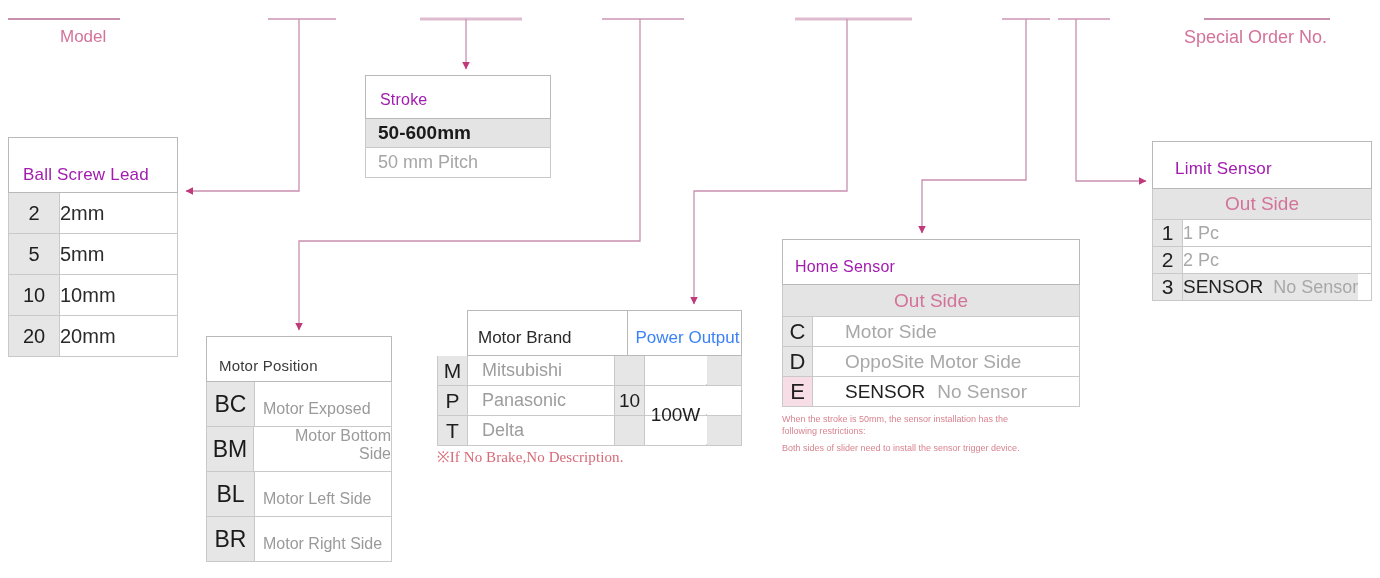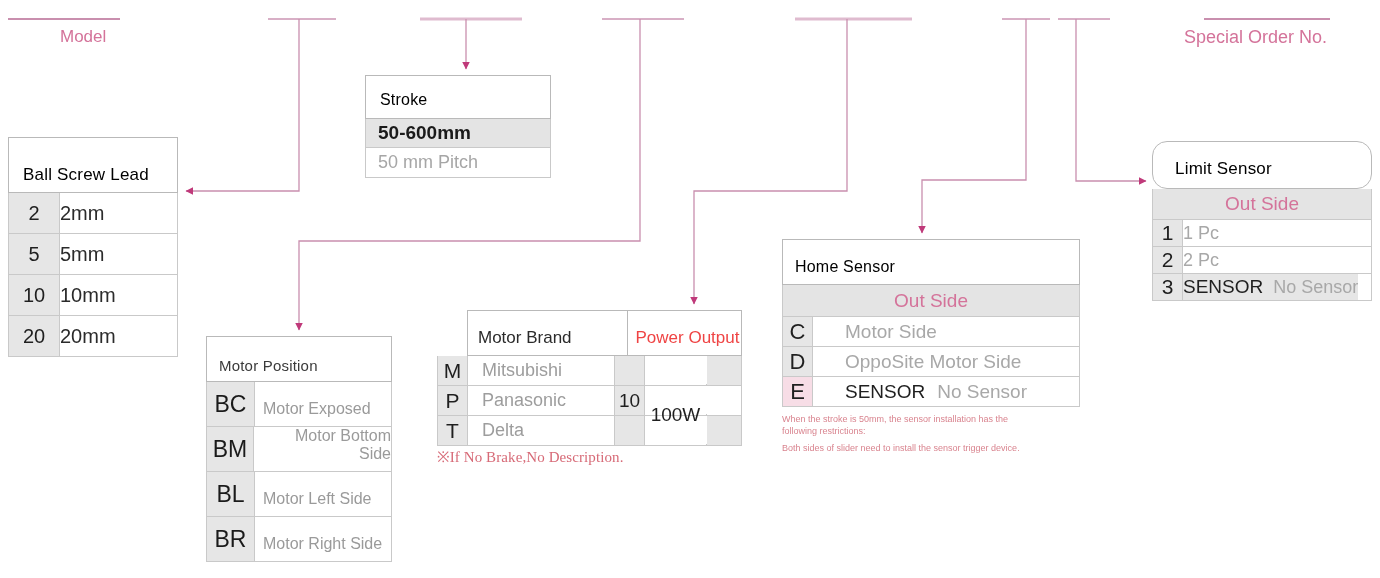--- a/index.html
+++ b/index.html
@@ -10,21 +10,21 @@
   }
   .canvas{position:absolute;left:0;top:13px;width:1376px;height:578px;}
   svg.wires{position:absolute;left:0;top:0;width:1380px;height:578px;pointer-events:none;}
 
   
   .card{position:absolute;box-sizing:border-box;background:#fff;}
   .card .hdr{
     box-sizing:border-box;border:1px solid #b9b9b9;background:#fff;
     display:flex;align-items:flex-end;
   }
-  .card .hdr span{padding:0 0 7px 14px;font-size:17px;color:#000000;letter-spacing:.2px;}
+  .card .hdr span{padding:0 0 7px 14px;font-size:17px;color:#a21caf;letter-spacing:.2px;}
   .row{display:flex;box-sizing:border-box;border:1px solid #c9c9c9;border-top:none;}
   .row .k{
     box-sizing:border-box;background:#e6e6e6;border-right:1px solid #c9c9c9;
     display:flex;align-items:center;justify-content:center;
     font-size:20px;color:#1f1f1f;
   }
   .row .v{
     box-sizing:border-box;background:#fff;display:flex;align-items:center;
     font-size:19px;color:#2b2b2b;padding-left:16px;
   }
@@ -64,21 +64,21 @@
   #mbrand .hdrrow{display:flex;height:46px;padding-left:30px;}
   #mbrand .hdrrow .c1{
     box-sizing:border-box;width:178px;border:1px solid #b9b9b9;background:#fff;
     display:flex;align-items:flex-end;
   }
   #mbrand .hdrrow .c1 span{padding:0 0 7px 10px;font-size:17px;color:#2b2b2b;}
   #mbrand .hdrrow .c2{
     box-sizing:border-box;width:127px;border:1px solid #b9b9b9;border-left:none;background:#fff;
     display:flex;align-items:flex-end;
   }
-  #mbrand .hdrrow .c2 span{padding:0 0 7px 8px;font-size:17px;color:#ef4444;}
+  #mbrand .hdrrow .c2 span{padding:0 0 7px 8px;font-size:17px;color:#3b82f6;}
   #mbrand .brow{display:flex;height:30px;box-sizing:border-box;}
   #mbrand .brow .k{
     box-sizing:border-box;width:31px;background:#e6e6e6;
     border:1px solid #c9c9c9;border-top:none;
     display:flex;align-items:center;justify-content:center;font-size:21px;color:#1f1f1f;
   }
   #mbrand .brow .v{
     box-sizing:border-box;width:147px;background:#fff;
     border:1px solid #c9c9c9;border-top:none;border-left:none;
     display:flex;align-items:center;padding-left:14px;font-size:18px;color:#9d9d9d;
@@ -116,21 +116,21 @@
   #home .row .v{justify-content:center;padding-left:0;font-size:19px;color:#a8a8a8;margin-left:32px;}
   #home .row.e .k{background:#f7dde6;}
   #home .row.e .v{color:#1f1f1f;}
   #home .row.e .v .muted{color:#a8a8a8;margin-left:12px;}
   #home .fn{margin-top:6px;font-size:9px;line-height:12px;color:#d9848f;width:252px;}
   #home .fn p{margin:0 0 5px 0;}
   #home .fn p:last-child{margin-bottom:0;}
 
   
   #limit{left:1152px;top:128px;width:220px;}
-  #limit .hdr{height:48px;border-radius:15px;}
+  #limit .hdr{height:48px;}
   #limit .hdr span{font-size:17px;padding-bottom:9px;padding-left:22px;}
   #limit .sub{
     box-sizing:border-box;height:31px;border:1px solid #c9c9c9;border-top:none;
     background:#e4e4e4;display:flex;align-items:center;justify-content:center;
     font-size:19px;color:#d4739a;
   }
   #limit .row{height:27px;}
   #limit .row .k{width:30px;font-size:21px;}
   #limit .row .v{justify-content:center;padding-left:0;font-size:18px;color:#a8a8a8;}
   #limit .row.three .v{background:#e6e6e6;color:#1f1f1f;font-size:19px;}

